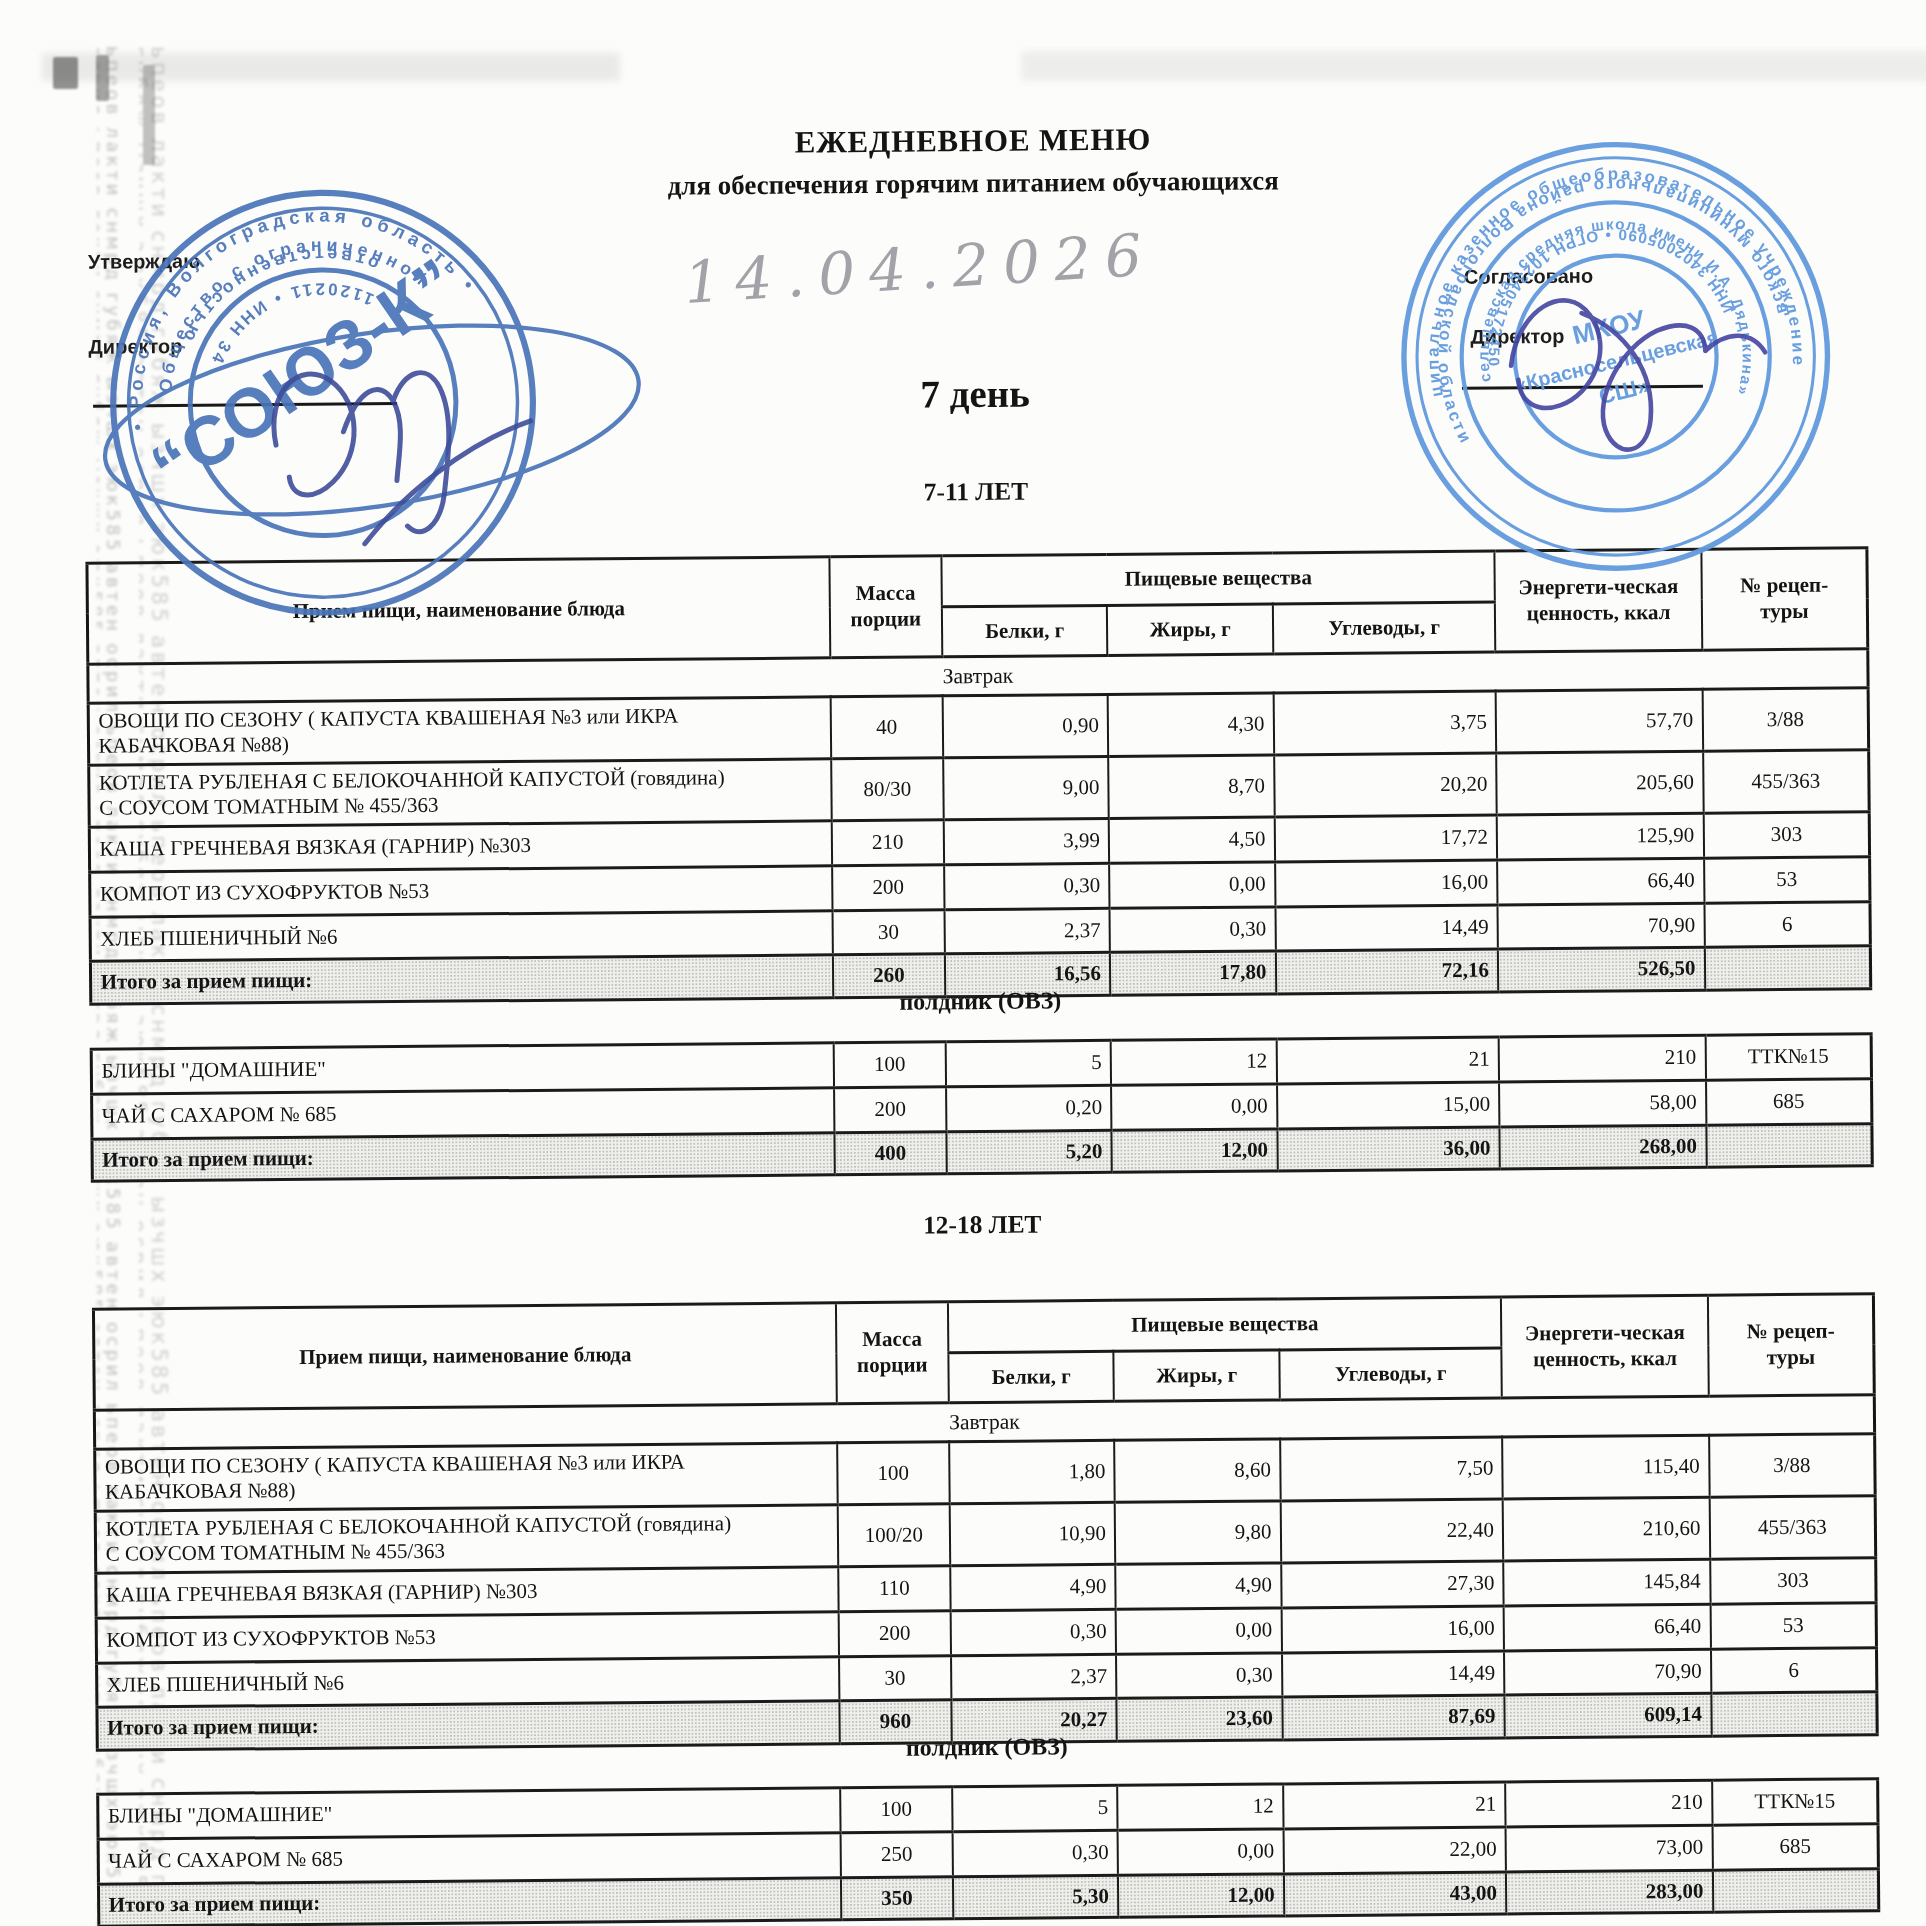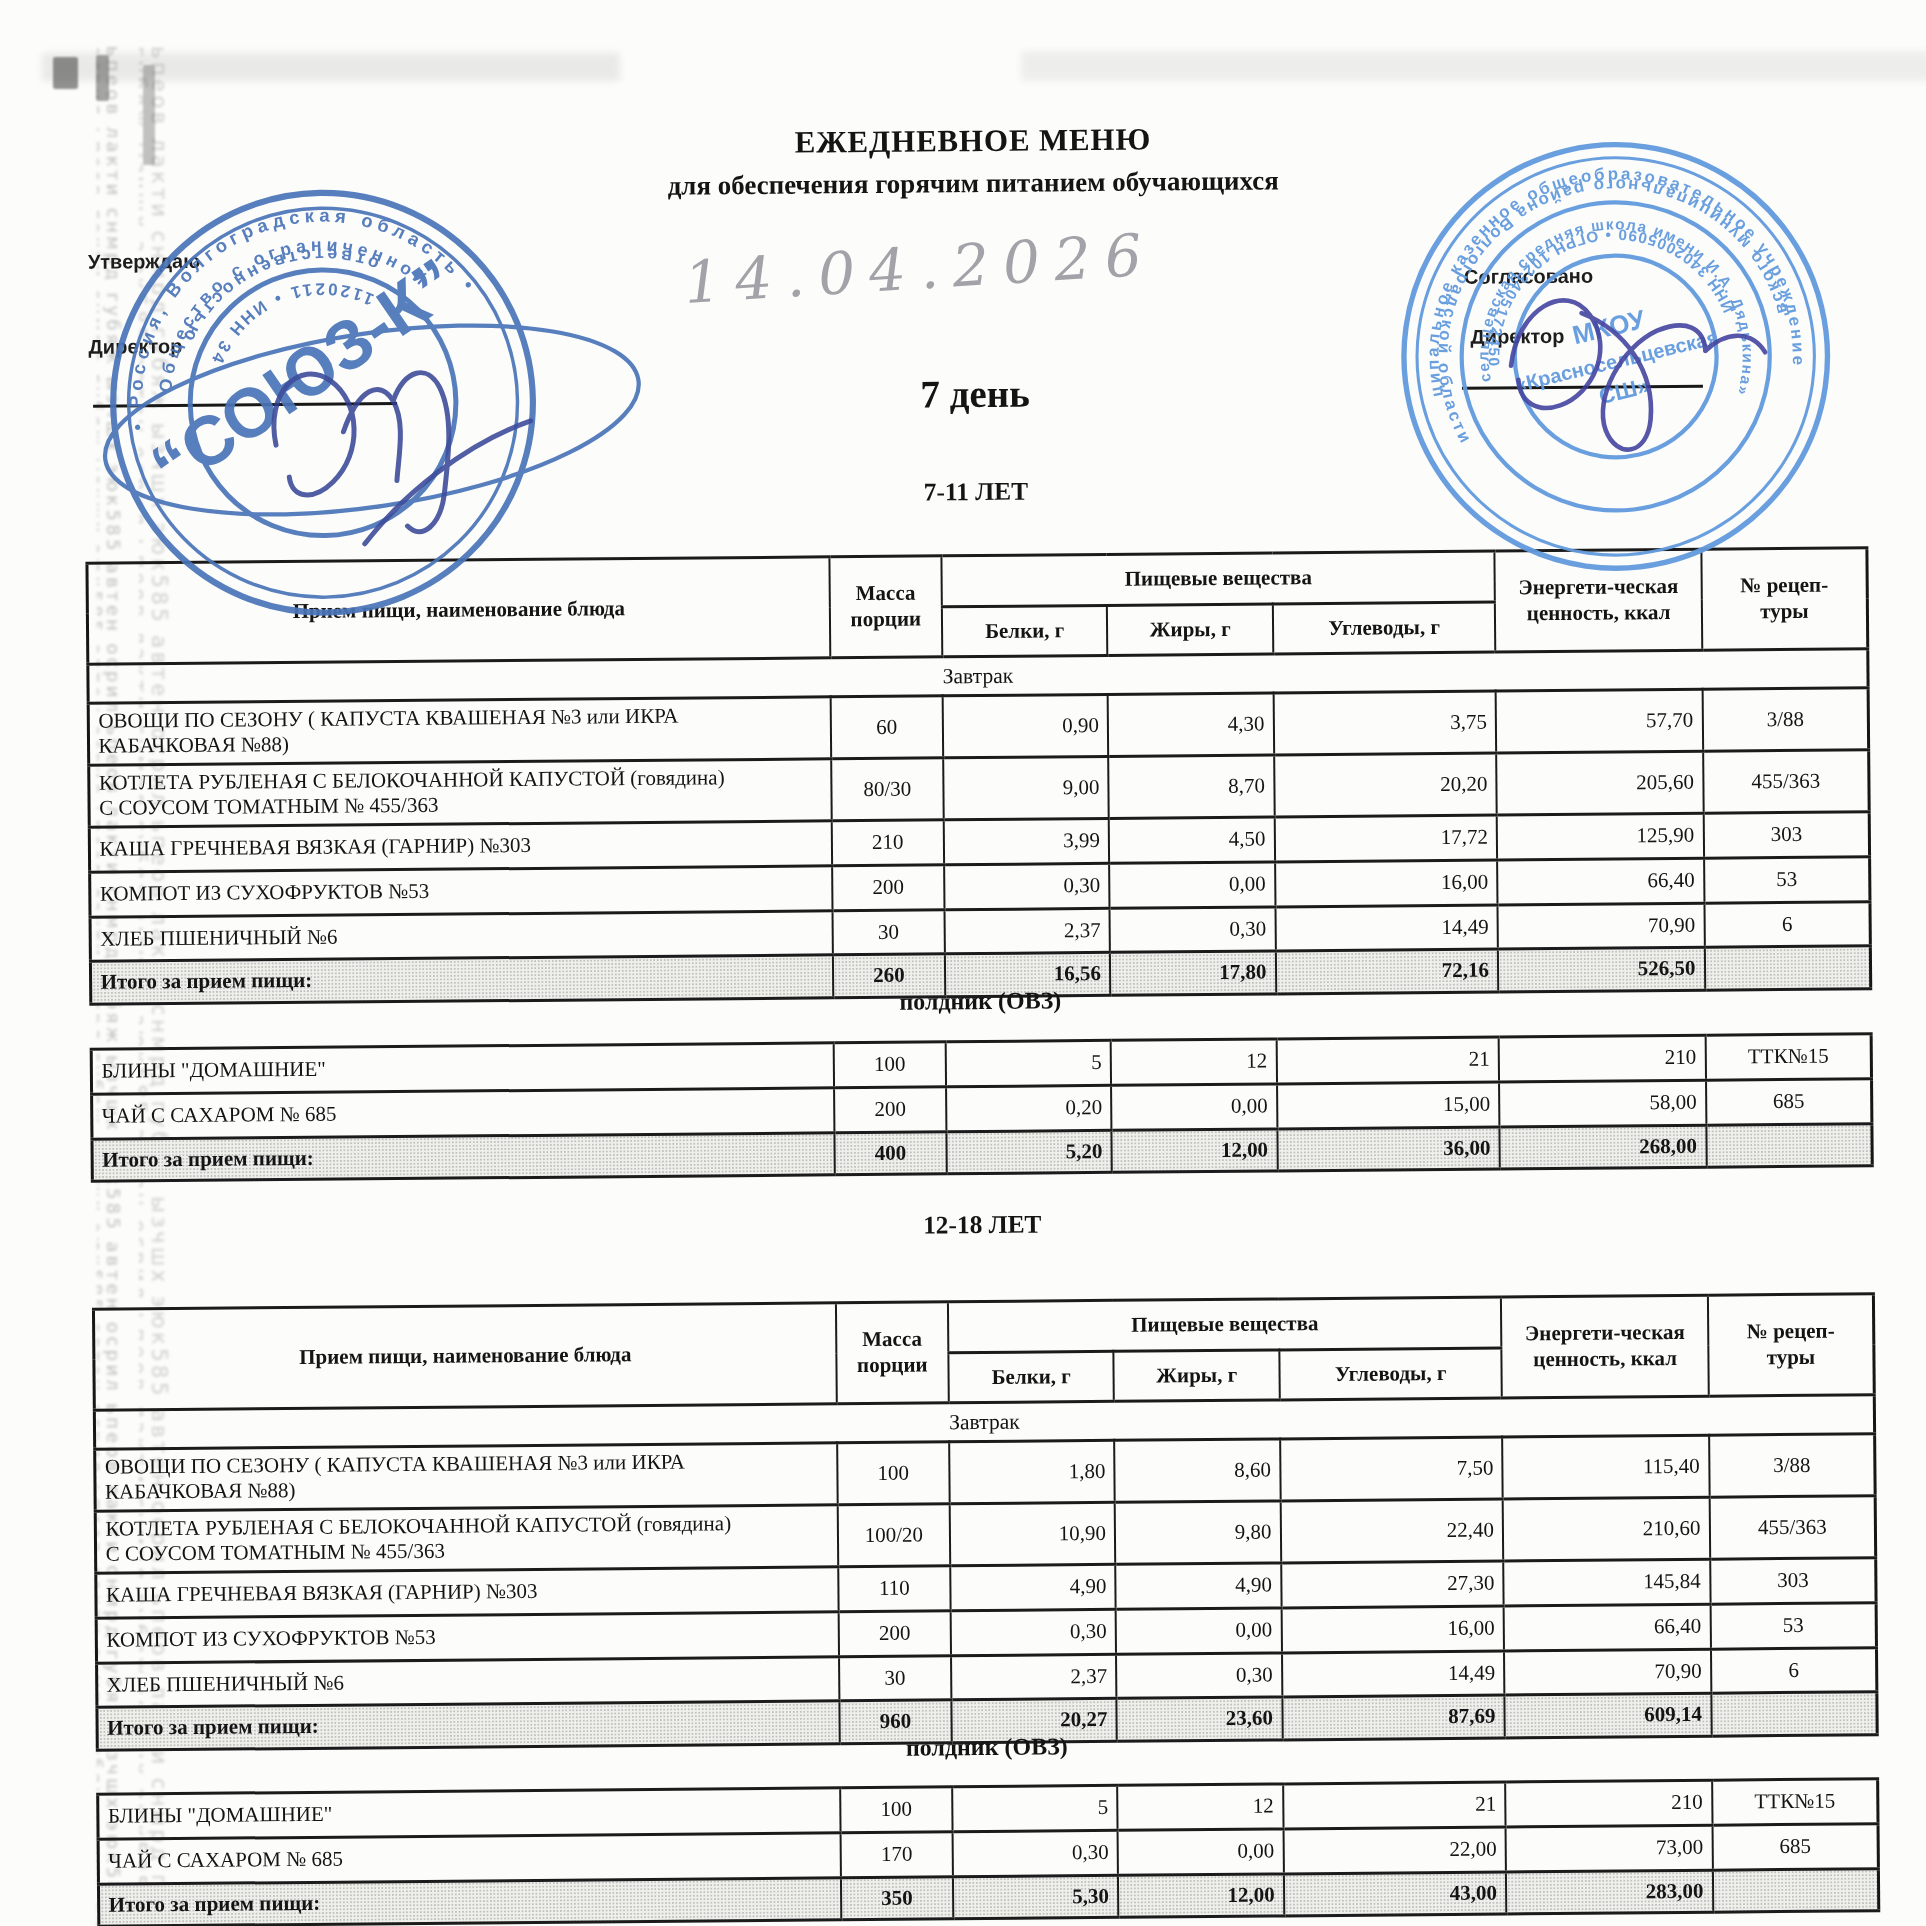--- a/index.html
+++ b/index.html
@@ -129,21 +129,21 @@
               <th>Углеводы, г</th>
             </tr>
           </thead>
           <tbody>
             <tr class="meal-row">
               <td colspan="7">Завтрак</td>
             </tr>
             <tr>
               <td class="name">ОВОЩИ ПО СЕЗОНУ ( КАПУСТА КВАШЕНАЯ №3 или ИКРА
 КАБАЧКОВАЯ №88)</td>
-              <td class="ctr">60</td>
+              <td class="ctr">40</td>
               <td class="num">0,90</td>
               <td class="num">4,30</td>
               <td class="num">3,75</td>
               <td class="num">57,70</td>
               <td class="ctr">3/88</td>
             </tr>
             <tr>
               <td class="name">КОТЛЕТА РУБЛЕНАЯ С БЕЛОКОЧАННОЙ КАПУСТОЙ (говядина)
 С СОУСОМ ТОМАТНЫМ № 455/363</td>
               <td class="ctr">80/30</td>
@@ -345,21 +345,21 @@
               <td class="name">БЛИНЫ "ДОМАШНИЕ"</td>
               <td class="ctr">100</td>
               <td class="num">5</td>
               <td class="num">12</td>
               <td class="num">21</td>
               <td class="num">210</td>
               <td class="ctr">ТТК№15</td>
             </tr>
             <tr>
               <td class="name">ЧАЙ С САХАРОМ  № 685</td>
-              <td class="ctr">170</td>
+              <td class="ctr">250</td>
               <td class="num">0,30</td>
               <td class="num">0,00</td>
               <td class="num">22,00</td>
               <td class="num">73,00</td>
               <td class="ctr">685</td>
             </tr>
             <tr class="total-row">
               <td class="name">Итого за прием пищи:</td>
               <td class="ctr">350</td>
               <td class="num">5,30</td>

